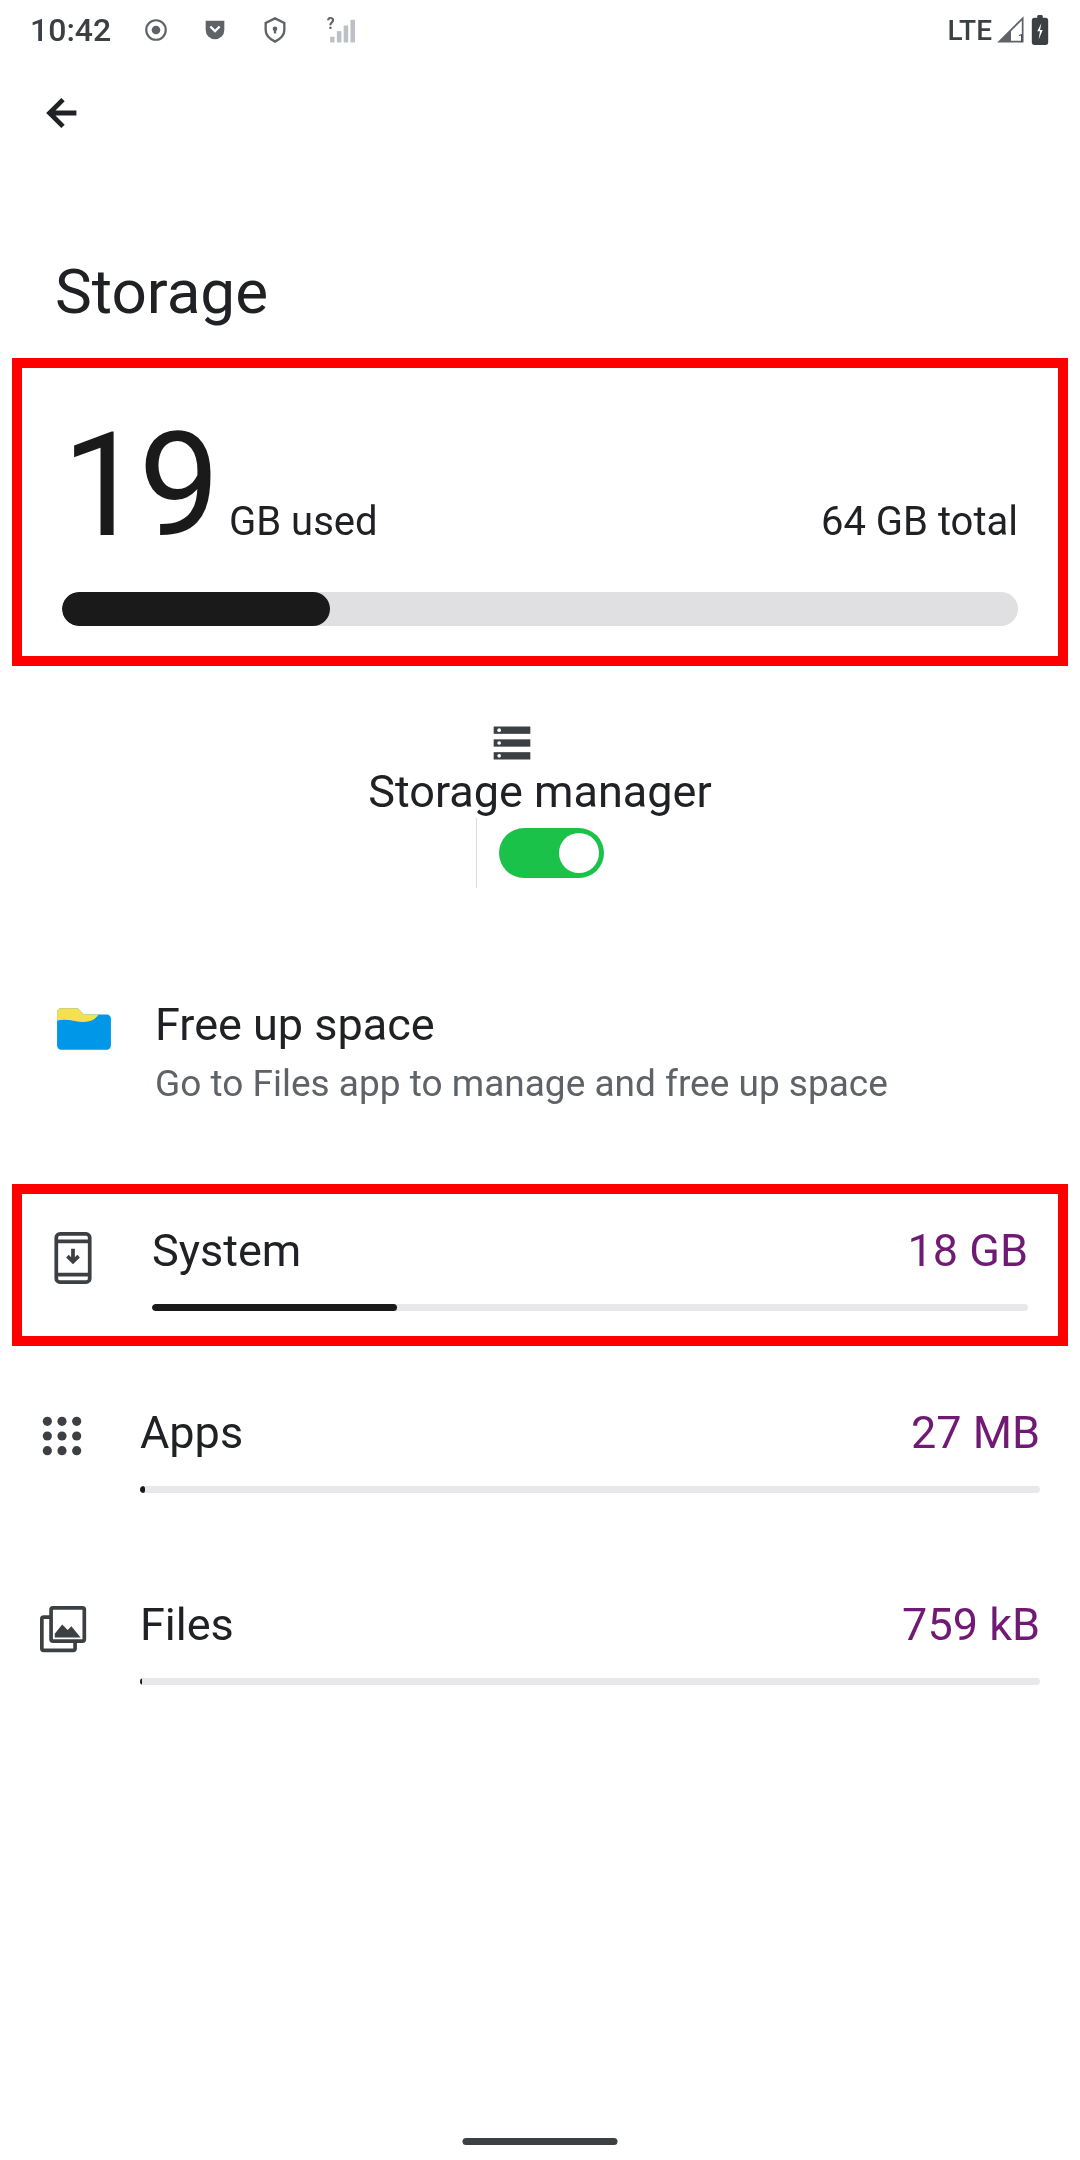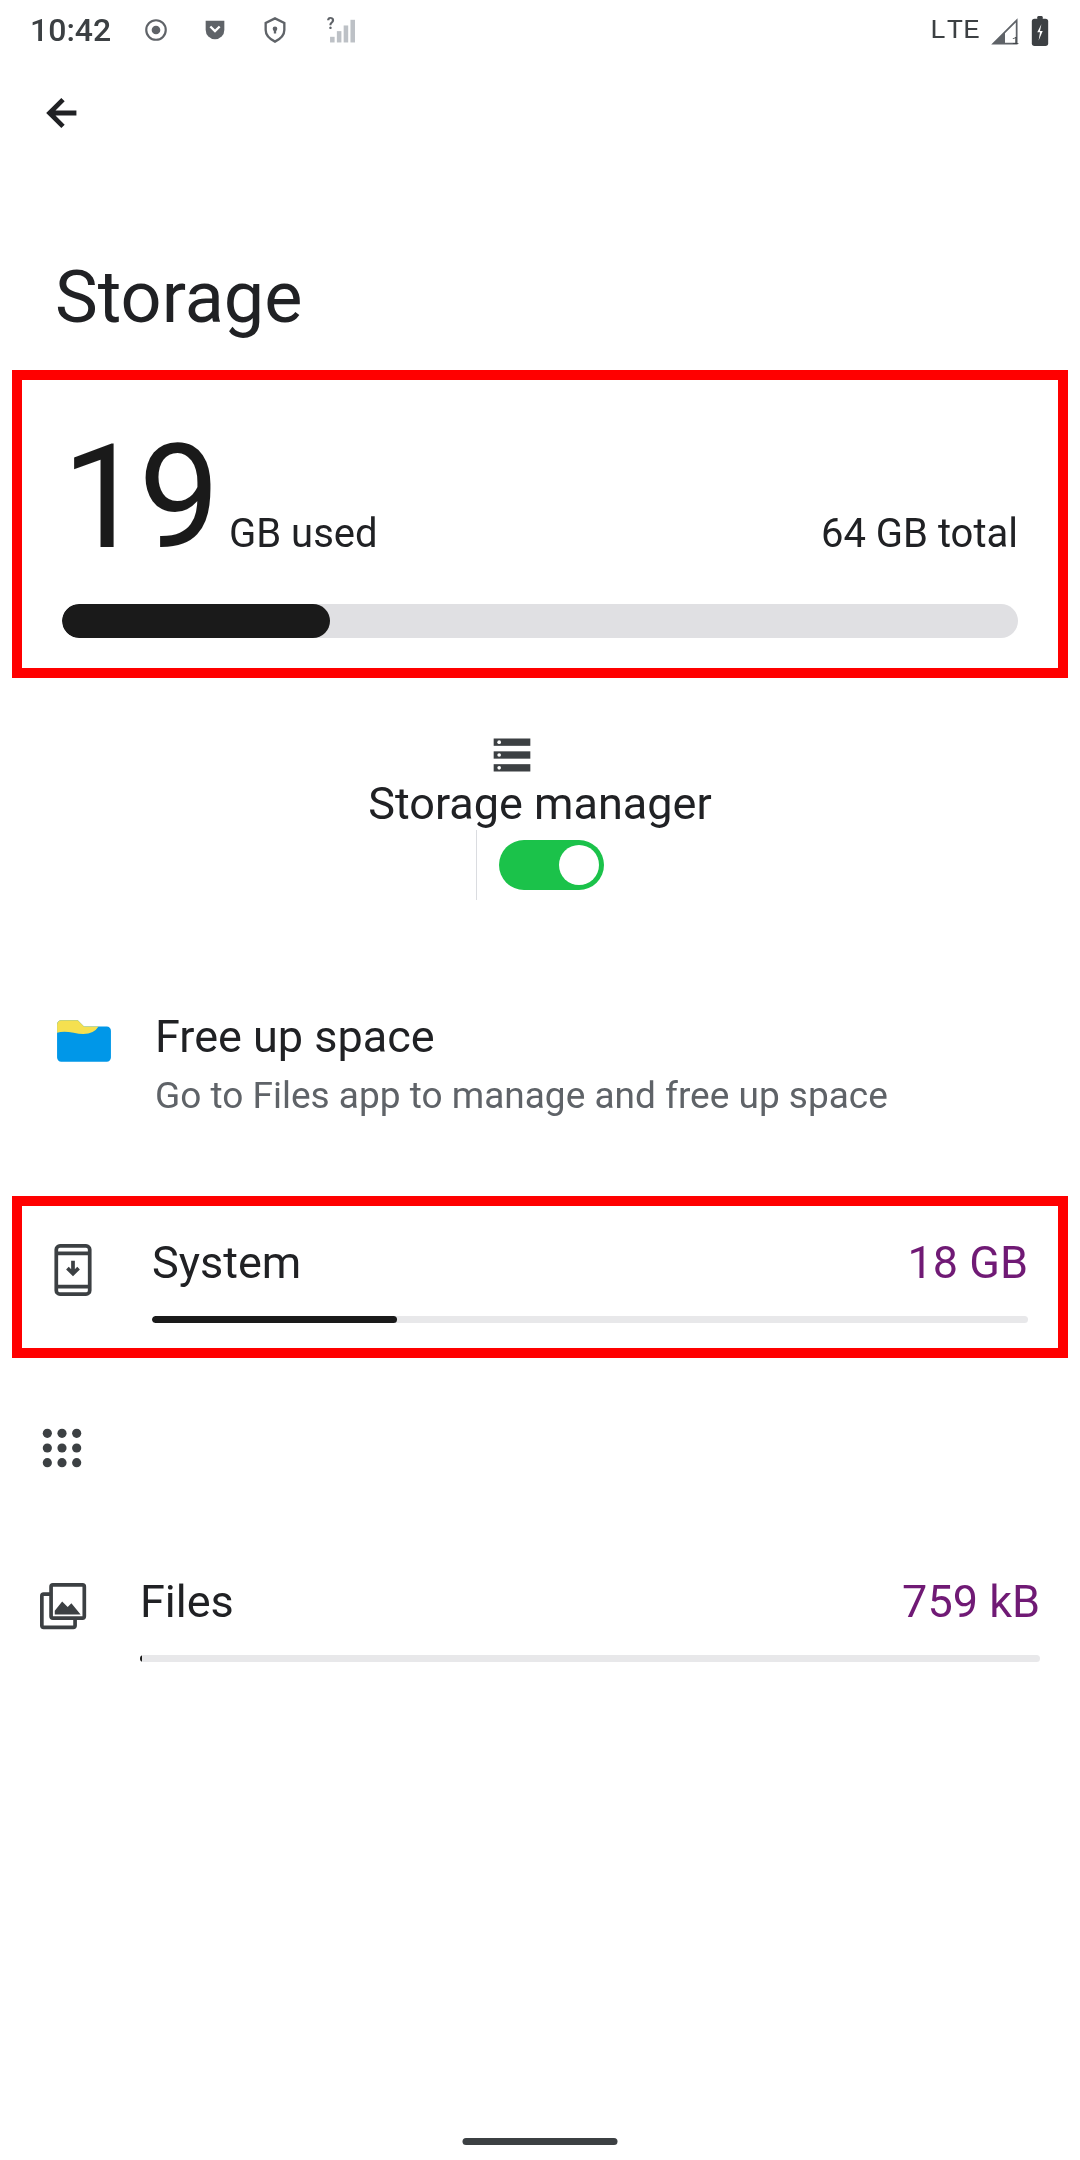--- a/index.html
+++ b/index.html
@@ -28,40 +28,39 @@
       gap: 32px;
       color: #5f6368;
     }
     .status-time {
       font-size: 32px;
       font-weight: 500;
       color: #3c4043;
     }
     .status-right {
       display: flex;
-      align-items: flex-end;
-      gap: 10px;
+      align-items: center;
+      gap: 4px;
       color: #5f6368;
-      font-family: Liberation Mono, monospace;
     }
     .status-icon {
       display: inline-flex;
       align-items: center;
       justify-content: center;
     }
     .lte-text {
       font-size: 28px;
       font-weight: 500;
       color: #3c4043;
     }
     .back-button {
       padding: 30px 40px;
     }
     .page-title {
-      font-size: 72px;
+      font-size: 62px;
       font-weight: 400;
       color: #202124;
       padding: 55px 55px 30px;
     }
     .highlight-red {
       border: 10px solid #ff0000;
       margin: 0 12px;
     }
     .usage-card {
       padding: 45px 40px 30px;
@@ -381,20 +380,29 @@
         <circle cx="12" cy="4" r="2.5"></circle>
         <circle cx="20" cy="4" r="2.5"></circle>
       <circle cx="4" cy="12" r="2.5"></circle>
         <circle cx="12" cy="12" r="2.5"></circle>
         <circle cx="20" cy="12" r="2.5"></circle>
       <circle cx="4" cy="20" r="2.5"></circle>
         <circle cx="12" cy="20" r="2.5"></circle>
         <circle cx="20" cy="20" r="2.5"></circle>
     </svg>
   </div>
+  <div class="category-content">
+    <div class="category-header">
+      <span class="category-title">Apps</span>
+      <span class="category-value">27 MB</span>
+    </div>
+    <div class="progress-bar-small">
+      <div class="progress-fill-small" style="width:0.5%"></div>
+    </div>
+  </div>
 </div>
 
 <div class="spacer-md"></div>
 <div class="spacer-sm"></div>
 
 <div class="category-item">
   <div class="category-icon">
     <svg width="48" height="48" viewBox="0 0 26 26">
       <rect x="1" y="6" width="18" height="18" rx="1" fill="none" stroke="#3c4043" stroke-width="2"></rect>
       <rect x="6" y="1" width="18" height="18" rx="1" fill="#fff" stroke="#3c4043" stroke-width="2"></rect>

